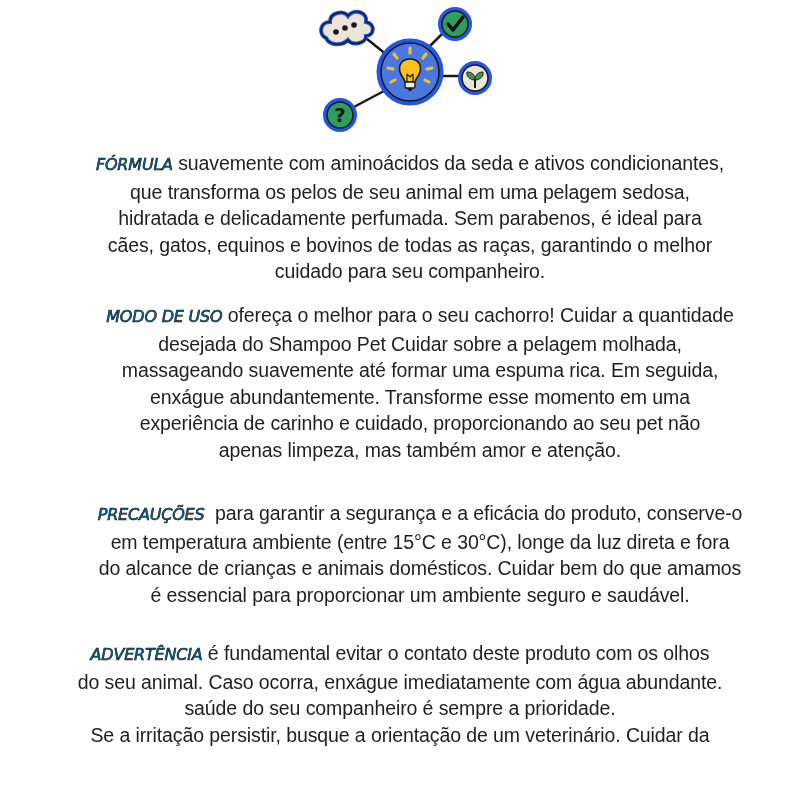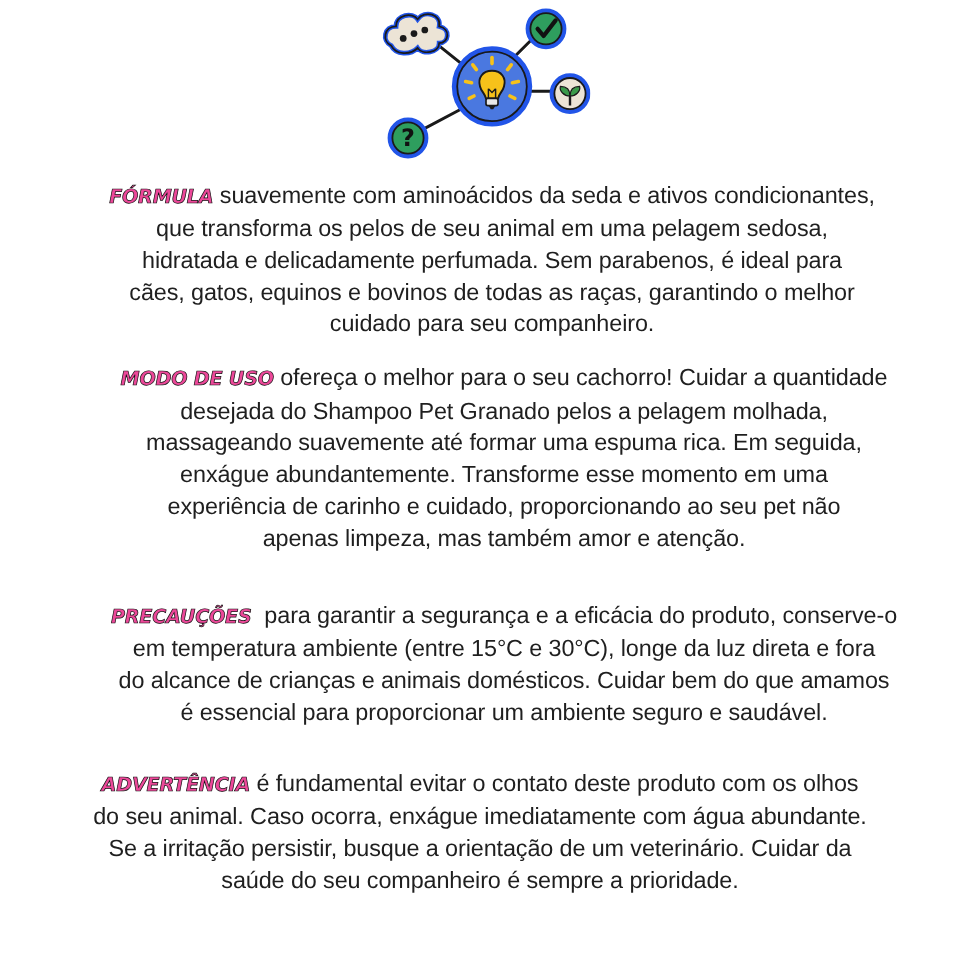--- a/index.html
+++ b/index.html
@@ -5,22 +5,22 @@
   html, body { margin: 0; padding: 0; }
   body {
     width: 800px; height: 800px; background: #ffffff; overflow: hidden;
     position: relative; color: #1f1f1f;
     font-family: "Liberation Sans", "DejaVu Sans", sans-serif;
   }
   .icon-wrap { position: absolute; left: 312px; top: 4px; width: 180px; height: 130px; }
   .section { position: absolute; text-align: center; font-size: 19.5px; line-height: 26.5px; letter-spacing: -0.1px; }
   .line { display: block; white-space: nowrap; }
   .kw {
-    font-family: "DejaVu Sans", sans-serif; font-weight: 700; font-style: italic;
-    font-size: 16px; letter-spacing: -0.2px; color: #ec4899;
+    font-family: "DejaVu Sans", sans-serif; font-weight: 400; font-style: italic;
+    font-size: 16px; letter-spacing: -0.2px; color: #0369a1;
     text-transform: uppercase; -webkit-text-stroke: 0.6px #111;
   }
   #s1 { left: 20px; width: 780px; top: 150px; }
   #s2 { left: 40px; width: 760px; top: 302px; }
   #s3 { left: 0px; width: 800px; top: 500px; margin-left: 20px; }
   #s4 { left: 0px; width: 800px; top: 640px; }
 </style>
 </head>
 <body>
 
@@ -84,32 +84,32 @@
 <div class="section" id="s1">
   <span class="line"><span class="kw">FÓRMULA</span><span> suavemente com aminoácidos da seda e ativos condicionantes,</span></span>
   <span class="line">que transforma os pelos de seu animal em uma pelagem sedosa,</span>
   <span class="line">hidratada e delicadamente perfumada. Sem parabenos, é ideal para</span>
   <span class="line">cães, gatos, equinos e bovinos de todas as raças, garantindo o melhor</span>
   <span class="line">cuidado para seu companheiro.</span>
 </div>
 
 <div class="section" id="s2">
   <span class="line"><span class="kw">MODO DE USO</span><span> ofereça o melhor para o seu cachorro! Cuidar a quantidade</span></span>
-  <span class="line">desejada do Shampoo Pet Granado pelos a pelagem molhada,</span>
+  <span class="line">desejada do Shampoo Pet Cuidar sobre a pelagem molhada,</span>
   <span class="line">massageando suavemente até formar uma espuma rica. Em seguida,</span>
   <span class="line">enxágue abundantemente. Transforme esse momento em uma</span>
   <span class="line">experiência de carinho e cuidado, proporcionando ao seu pet não</span>
   <span class="line">apenas limpeza, mas também amor e atenção.</span>
 </div>
 
 <div class="section" id="s3">
   <span class="line" style="white-space:pre"><span class="kw">PRECAUÇÕES</span><span>  para garantir a segurança e a eficácia do produto, conserve-o</span></span>
   <span class="line">em temperatura ambiente (entre 15°C e 30°C), longe da luz direta e fora</span>
   <span class="line">do alcance de crianças e animais domésticos. Cuidar bem do que amamos</span>
   <span class="line">é essencial para proporcionar um ambiente seguro e saudável.</span>
 </div>
 
 <div class="section" id="s4">
   <span class="line"><span class="kw">ADVERTÊNCIA</span><span> é fundamental evitar o contato deste produto com os olhos</span></span>
   <span class="line">do seu animal. Caso ocorra, enxágue imediatamente com água abundante.</span>
+  <span class="line">saúde do seu companheiro é sempre a prioridade.</span>
   <span class="line">Se a irritação persistir, busque a orientação de um veterinário. Cuidar da</span>
-  <span class="line">saúde do seu companheiro é sempre a prioridade.</span>
 </div>
 
 </body></html>

